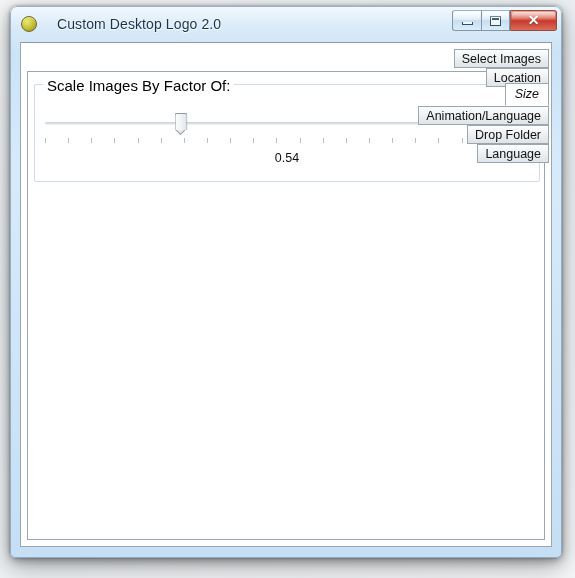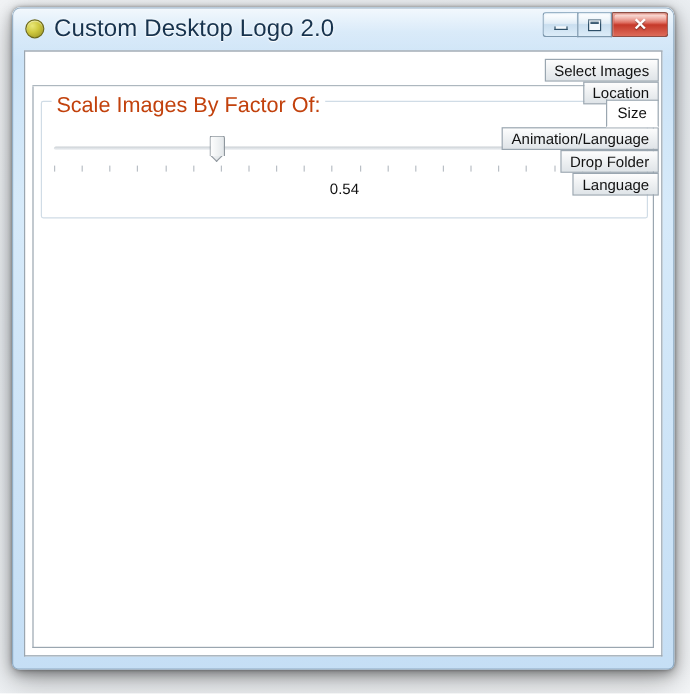--- a/index.html
+++ b/index.html
@@ -92,22 +92,22 @@
     height: 16px;
     border-radius: 50%;
     background:
       radial-gradient(circle at 35% 32%, #e9e87a 0%, #cfc93f 42%, #a9a32b 78%, #7e7a1d 100%);
     border: 1px solid #6d6a1c;
     box-sizing: border-box;
     flex: 0 0 auto;
     box-shadow: inset 0 1px 1px rgba(255,255,255,0.55);
   }
   #title-text {
-    margin-left: 8px;
-    font-size: 20px;
+    margin-left: 20px;
+    font-size: 14px;
     color: #17334e;
     white-space: nowrap;
     letter-spacing: 0.1px;
     text-shadow: 0 1px 0 rgba(255,255,255,0.85), 0 0 3px rgba(255,255,255,0.9);
   }
 
   
   #win-controls {
     position: absolute;
     right: 5px;
@@ -232,20 +232,21 @@
     z-index: 1;
   }
   .tab.active {
     height: 23px;
     line-height: 21px;
     background: #ffffff;
     border-bottom: 1px solid #ffffff;
     z-index: 3;
     margin-top: -4px;
     padding: 0 9px;
+    font-style: italic;
   }
 
   
   #tab-page {
     position: absolute;
     left: 6px;
     top: 29px;
     right: 6px;
     bottom: 6px;
     background: #ffffff;
@@ -264,22 +265,22 @@
     border: 1px solid #d0dce6;
     border-radius: 2px;
     box-sizing: border-box;
   }
   #scale-group-label {
     position: absolute;
     left: 8px;
     top: -8px;
     background: #ffffff;
     padding: 0 4px;
-    font-size: 18px;
-    color: #c2410c;
+    font-size: 15px;
+    color: #000000;
     white-space: nowrap;
   }
 
   
   #trackbar {
     position: absolute;
     left: 10px;
     top: 26px;
     width: 486px;
     height: 34px;

